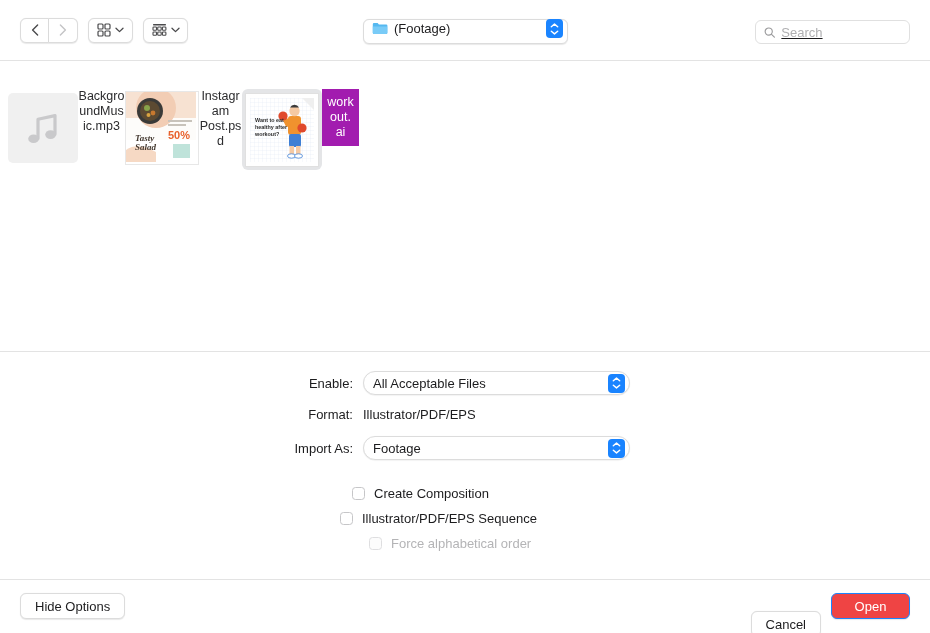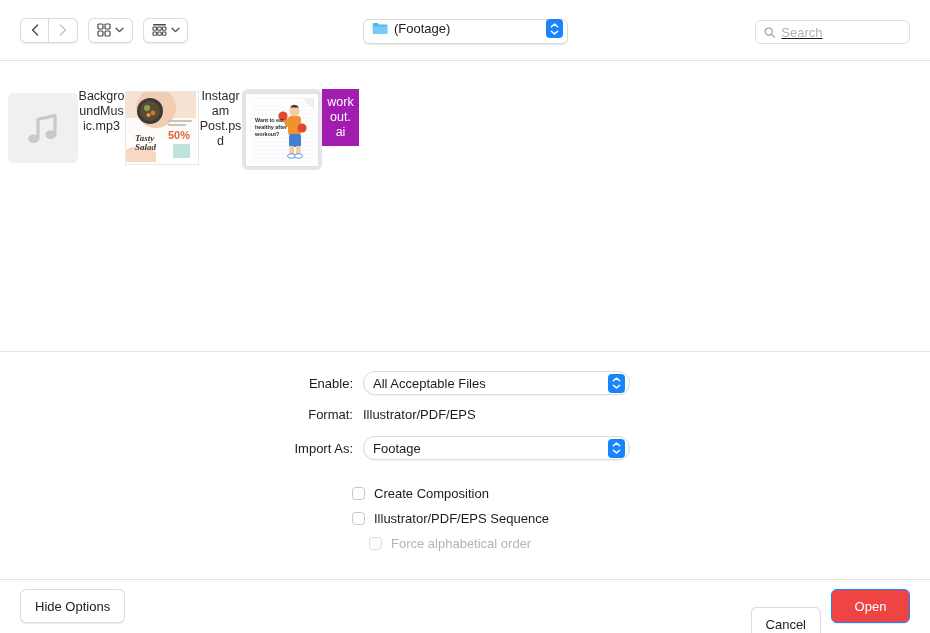--- a/index.html
+++ b/index.html
@@ -279,21 +279,21 @@
   }
   .btn {
     font-family: "Liberation Sans", sans-serif;
     font-size: 13px;
     height: 26px;
     border-radius: 6px;
     border: 1px solid #dcdcdc;
     background: #ffffff;
     box-shadow: 0 0.5px 1px rgba(0,0,0,0.09);
     color: #1c1c1e;
-    padding: 16px 14px;
+    padding: 8px 14px;
     display: inline-flex;
     align-items: center;
     justify-content: center;
     cursor: default;
   }
   .btn-primary {
     background: #ef4444;
     border-color: #1a84ff;
     color: #ffffff;
     min-width: 79px;
@@ -488,21 +488,21 @@
         </svg>
       </span>
     </div>
   </div>
 
   <div class="check-row" style="left:352px; top:134px;">
     <span class="checkbox"></span>
     <span class="check-label">Create Composition</span>
   </div>
 
-  <div class="check-row" style="left:352px; top:159px;">
+  <div class="check-row" style="left:340px; top:159px;">
     <span class="checkbox"></span>
     <span class="check-label">Illustrator/PDF/EPS Sequence</span>
   </div>
 
   <div class="check-row" style="left:369px; top:184px;">
     <span class="checkbox disabled"></span>
     <span class="check-label disabled">Force alphabetical order</span>
   </div>
 </div>
 

